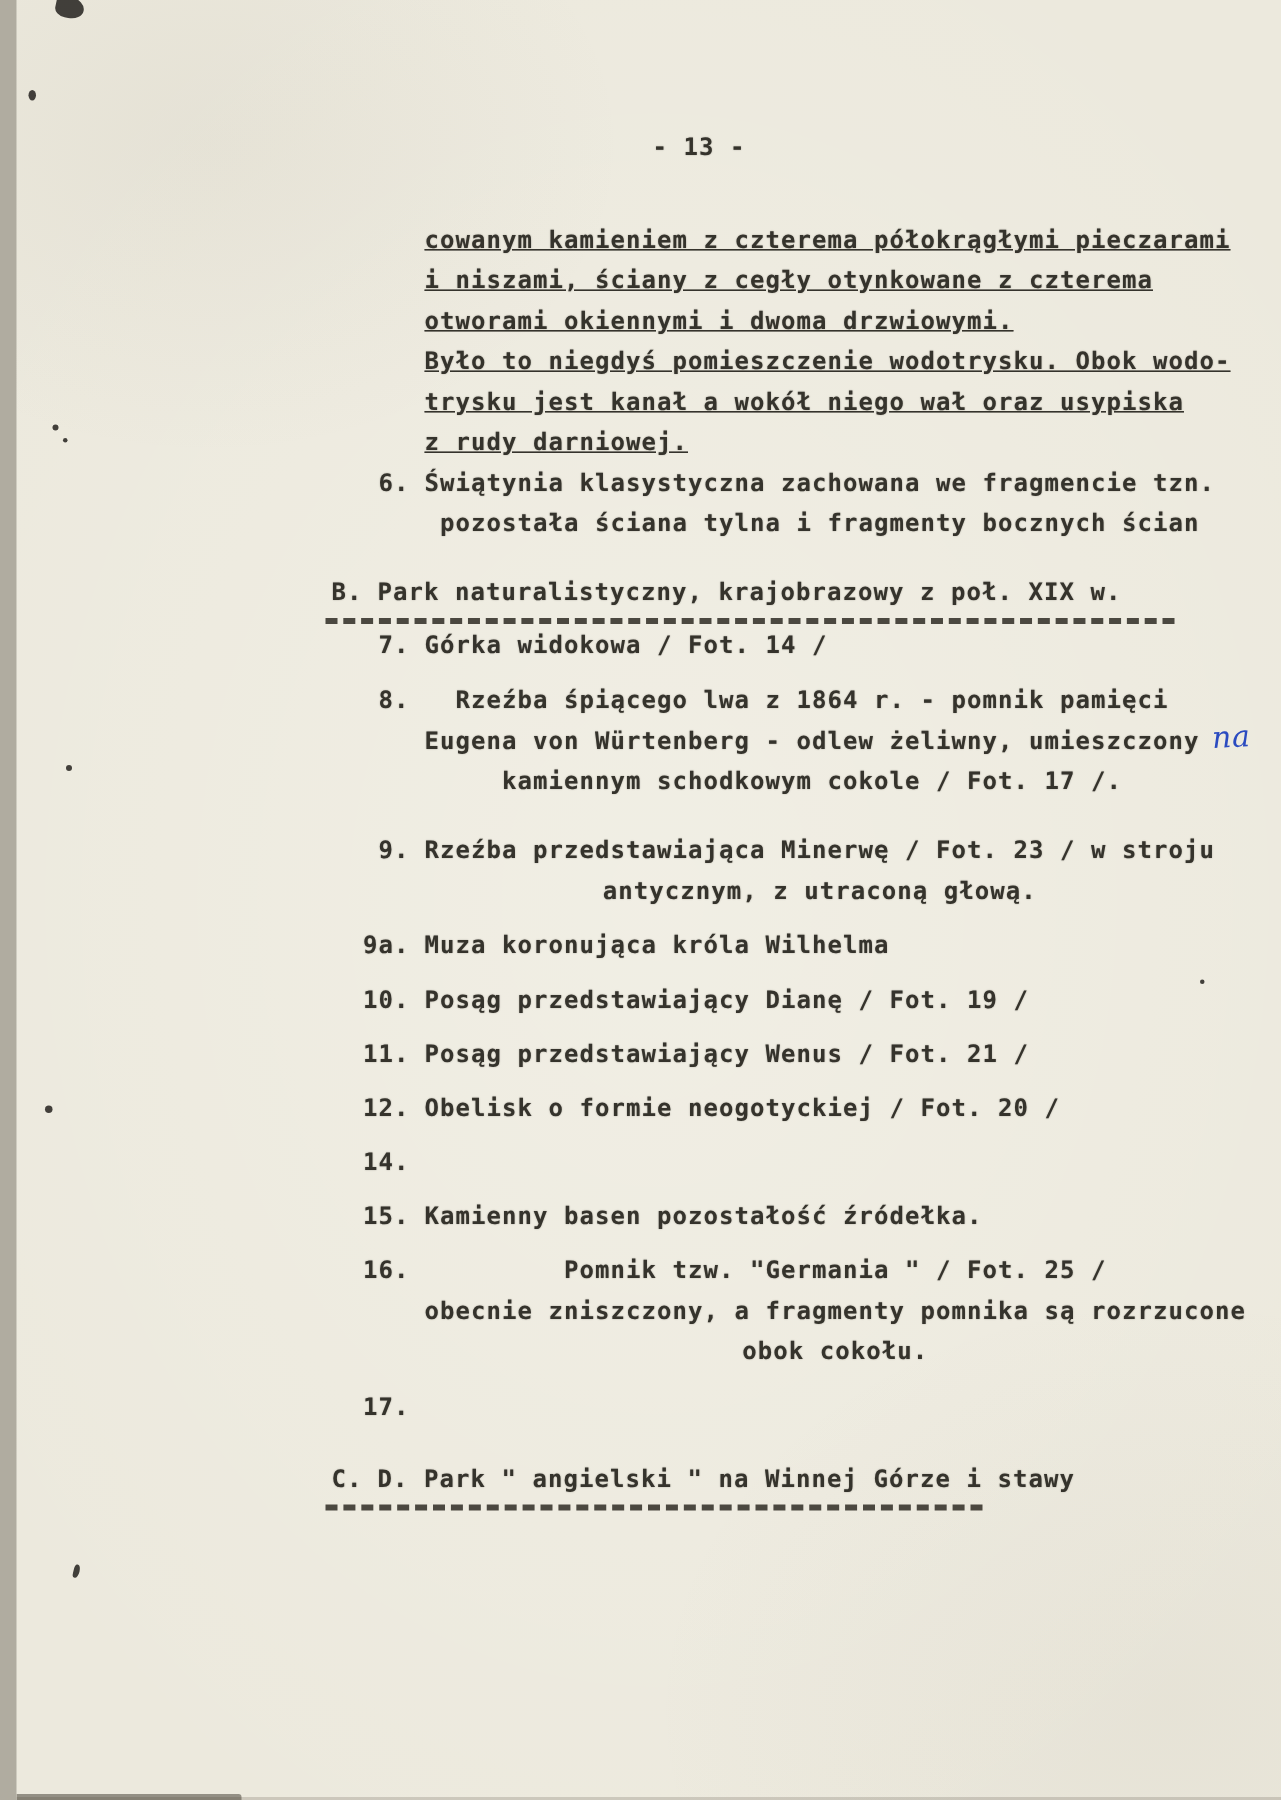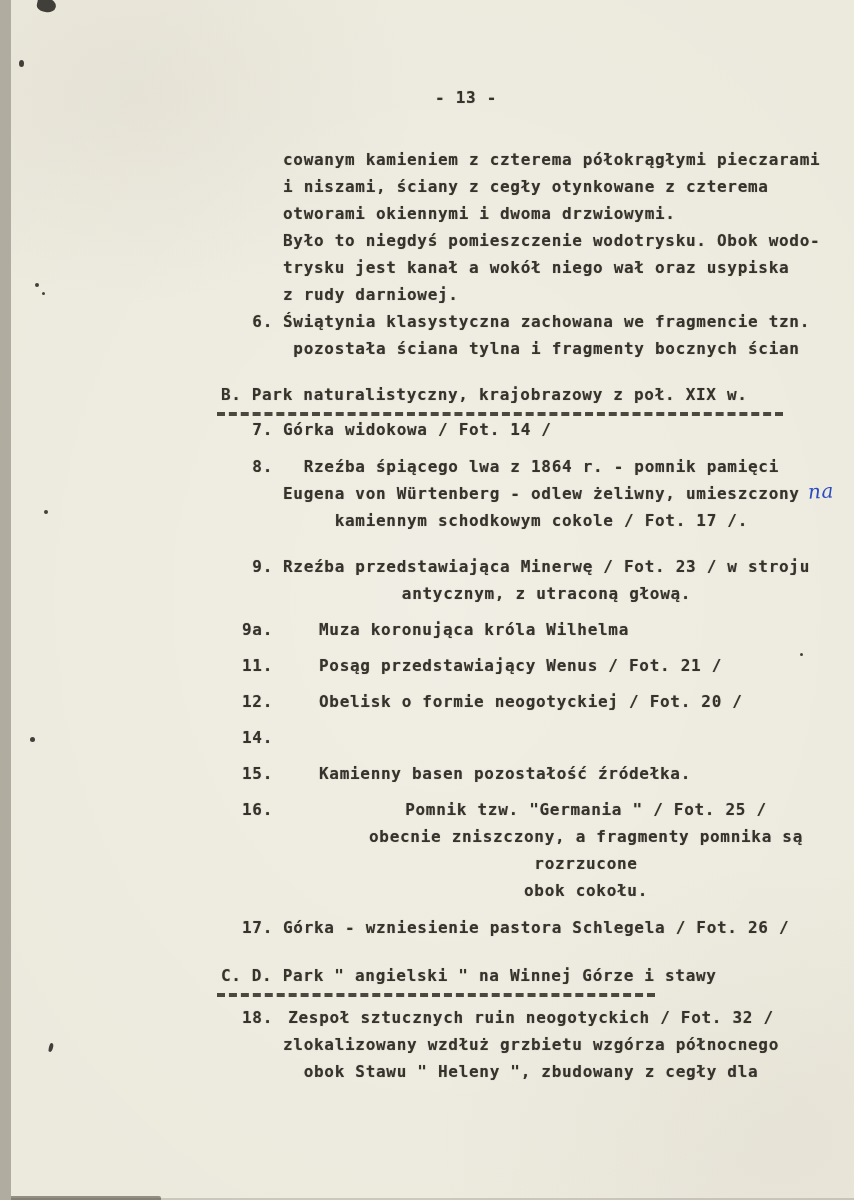--- a/index.html
+++ b/index.html
@@ -33,38 +33,39 @@
   }
   .content {
     position: absolute;
     left: 210px;
     top: 146px;
     width: 632px;
   }
   .intro {
     margin-left: 62px;
     white-space: pre-line;
+    text-decoration: underline;
   }
   .row { display: flex; align-items: flex-start; }
   .row .num { flex: none; width: 52px; text-align: right; }
   .row .txt { margin-left: 10px; white-space: pre-line; text-align: center; }
   .section-row { display: flex; }
   .section-row .label { flex: none; }
   .section-row .title { margin-left: 10px; }
   .dashes {
     height: 0;
     border-top: 4px dashed #3a372f;
     margin-left: -4px;
     opacity: 0.9;
   }
   .dashes-b { width: 566px; margin-top: 4px; }
   .dashes-c { width: 438px; margin-top: 4px; }
   .mt0  { margin-top: 0; }
   .mt7  { margin-top: 7px; }
-  .mt9  { margin-top: 9px; gap: 36px; }
+  .mt9  { margin-top: 9px; }
   .mt10 { margin-top: 10px; }
   .mt19 { margin-top: 19px; }
   .mt21 { margin-top: 21px; }
   .handwritten {
     position: absolute;
     left: 797px;
     top: 478px;
     font-family: "DejaVu Serif", serif;
     font-style: italic;
     font-weight: normal;
@@ -156,20 +157,24 @@
       <span class="num">9.</span>
       <div class="txt">Rzeźba przedstawiająca Minerwę / Fot. 23 / w stroju
 antycznym, z utraconą głową.</div>
     </div>
 
     <div class="row mt9">
       <span class="num">9a.</span>
       <div class="txt">Muza koronująca króla Wilhelma</div>
     </div>
 
+    <div class="row mt10">
+      <span class="num">10.</span>
+      <div class="txt">Posąg przedstawiający Dianę / Fot. 19 /</div>
+    </div>
 
     <div class="row mt9">
       <span class="num">11.</span>
       <div class="txt">Posąg przedstawiający Wenus / Fot. 21 /</div>
     </div>
 
     <div class="row mt9">
       <span class="num">12.</span>
       <div class="txt">Obelisk o formie neogotyckiej / Fot. 20 /</div>
     </div>
@@ -186,35 +191,28 @@
 
     <div class="row mt9">
       <span class="num">16.</span>
       <div class="txt">Pomnik tzw. "Germania " / Fot. 25 /
 obecnie zniszczony, a fragmenty pomnika są rozrzucone
 obok cokołu.</div>
     </div>
 
     <div class="row mt10">
       <span class="num">17.</span>
-      <div class="txt">Górka - wzniesienie pastora Schlegela / Fot. 26 /</div>
     </div>
 
     <div class="section-row mt21">
       <span class="label">C.</span>
       <div class="title">D. Park " angielski " na Winnej Górze i stawy</div>
     </div>
     <div class="dashes dashes-c"></div>
 
-    <div class="row mt7">
-      <span class="num">18.</span>
-      <div class="txt">Zespoł sztucznych ruin neogotyckich / Fot. 32 /
-zlokalizowany wzdłuż grzbietu wzgórza północnego
-obok Stawu " Heleny ", zbudowany z cegły dla</div>
-    </div>
 
   </div>
 
   <span class="handwritten">na</span>
 
   <div class="speck blob-corner"></div>
   <div class="speck s1"></div>
   <div class="speck s2"></div>
   <div class="speck s3"></div>
   <div class="speck s4"></div>

